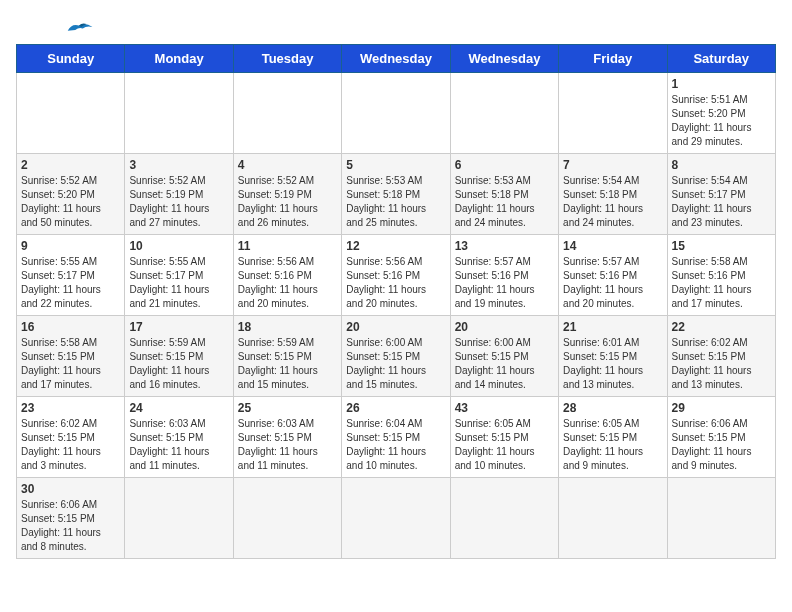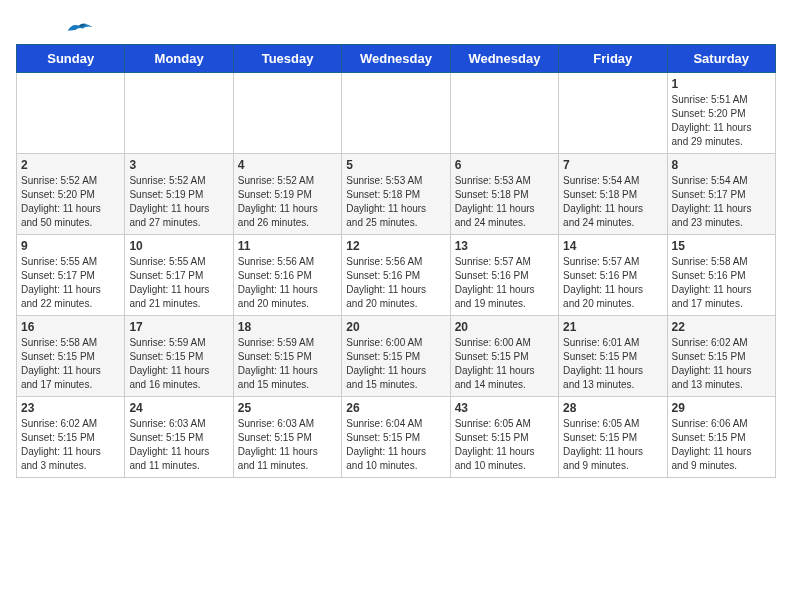--- a/index.html
+++ b/index.html
@@ -396,14 +396,31 @@
         <td>
           <span class="day-number">29</span>
           <div class="cell-content">
             <div>Sunrise: 6:06 AM</div>
             <div>Sunset: 5:15 PM</div>
             <div>Daylight: 11 hours</div>
             <div>and 9 minutes.</div>
           </div>
         </td>
       </tr>
+      <tr>
+        <td>
+          <span class="day-number">30</span>
+          <div class="cell-content">
+            <div>Sunrise: 6:06 AM</div>
+            <div>Sunset: 5:15 PM</div>
+            <div>Daylight: 11 hours</div>
+            <div>and 8 minutes.</div>
+          </div>
+        </td>
+        <td class="empty"></td>
+        <td class="empty"></td>
+        <td class="empty"></td>
+        <td class="empty"></td>
+        <td class="empty"></td>
+        <td class="empty"></td>
+      </tr>
     </tbody>
 </table>
 
 </body></html>

